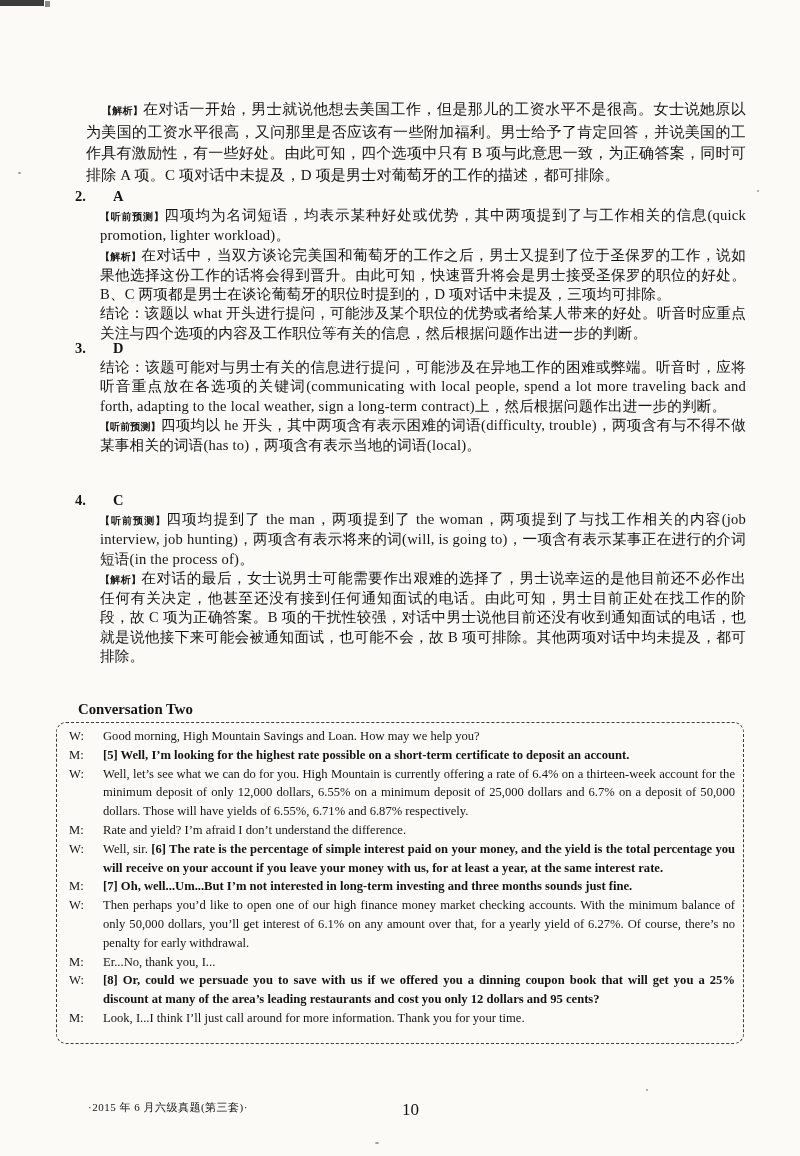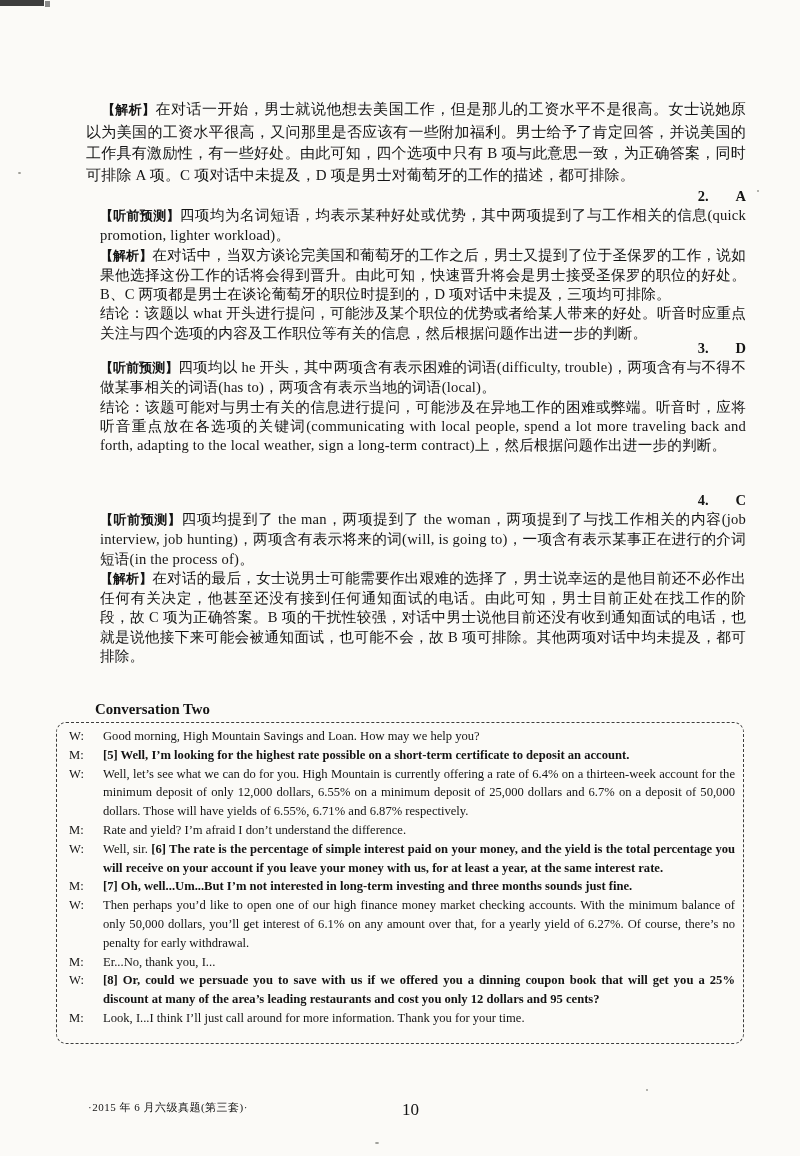--- a/index.html
+++ b/index.html
@@ -14,33 +14,33 @@
   .topbar-mark{position:absolute;left:45px;top:1px;width:5px;height:6px;background:#8a8a8a;}
   .speck{position:absolute;background:#9a9a94;border-radius:50%;}
   .s1{left:18px;top:172px;width:3px;height:2px;}
   .s2{left:757px;top:190px;width:2px;height:2px;}
   .s3{left:375px;top:1142px;width:4px;height:2px;}
   .s4{left:646px;top:1089px;width:2px;height:2px;}
 
   
   .cn{font-size:15px;line-height:21px;text-align:justify;letter-spacing:0.2px;}
   .intro{position:absolute;left:86px;top:99px;width:660px;text-indent:16px;line-height:21.5px;margin:0;}
-  .lbl{font-weight:bold;font-family:Liberation Mono, monospace;font-size:13px;letter-spacing:0;}
+  .lbl{font-weight:bold;font-family:Liberation Sans, sans-serif;font-size:10px;letter-spacing:0;}
 
   
   .item{position:absolute;left:64px;width:682px;}
   .item0{top:187px;} .item1{top:339px;} .item2{top:491px;}
-  .item .hdr{margin:0;padding-left:11px;font-weight:bold;font-size:14.5px;line-height:19px;text-align:right;}
+  .item .hdr{margin:0;padding-left:11px;font-weight:bold;font-size:14.5px;line-height:19px;}
   .item .hdr .ans{margin-left:27px;}
   .item .blocks{margin-left:36px;width:646px;}
   .item .blocks p{margin:0;}
   .item .cn{line-height:19.3px;font-size:14.6px;}
 
   
-  .conv-heading{position:absolute;left:95px;top:701px;margin:0;
+  .conv-heading{position:absolute;left:78px;top:701px;margin:0;
     font-size:14.8px;font-weight:bold;font-family:"Liberation Serif","DejaVu Serif",serif;}
   .conv-box{position:absolute;left:56px;top:722px;width:688px;height:322px;box-sizing:border-box;
     border:1.6px dashed #3c3c3c;border-radius:10px;padding:4px 8px 2px 6px;overflow:hidden;}
   .dl{position:relative;margin:0;padding-left:40px;font-size:12.6px;line-height:18.8px;text-align:justify;}
   .dl .spk{position:absolute;left:6px;top:0;}
   .dl b{font-weight:bold;}
 
   
   .footer-src{position:absolute;left:88px;top:1100px;font-size:11px;letter-spacing:0.5px;}
   .footer-page{position:absolute;left:402px;top:1100px;font-size:17px;}
@@ -64,22 +64,22 @@
         <p class="hdr"><span class="num">2.</span><span class="ans">A</span></p>
         <div class="blocks">
           <p class="cn"><b class="lbl">【听前预测】</b><span>四项均为名词短语，均表示某种好处或优势，其中两项提到了与工作相关的信息(quick promotion, lighter workload)。</span></p>
           <p class="cn"><b class="lbl">【解析】</b><span>在对话中，当双方谈论完美国和葡萄牙的工作之后，男士又提到了位于圣保罗的工作，说如果他选择这份工作的话将会得到晋升。由此可知，快速晋升将会是男士接受圣保罗的职位的好处。B、C 两项都是男士在谈论葡萄牙的职位时提到的，D 项对话中未提及，三项均可排除。</span></p>
           <p class="cn"><span>结论：该题以 what 开头进行提问，可能涉及某个职位的优势或者给某人带来的好处。听音时应重点关注与四个选项的内容及工作职位等有关的信息，然后根据问题作出进一步的判断。</span></p>
         </div>
       </div>
       <div class="item item1">
         <p class="hdr"><span class="num">3.</span><span class="ans">D</span></p>
         <div class="blocks">
+          <p class="cn"><span>结论：该题可能对与男士有关的信息进行提问，可能涉及在异地工作的困难或弊端。听音时，应将听音重点放在各选项的关键词(communicating with local people, spend a lot more traveling back and forth, adapting to the local weather, sign a long-term contract)上，然后根据问题作出进一步的判断。</span></p>
           <p class="cn"><b class="lbl">【听前预测】</b><span>四项均以 he 开头，其中两项含有表示困难的词语(difficulty, trouble)，两项含有与不得不做某事相关的词语(has to)，两项含有表示当地的词语(local)。</span></p>
-          <p class="cn"><span>结论：该题可能对与男士有关的信息进行提问，可能涉及在异地工作的困难或弊端。听音时，应将听音重点放在各选项的关键词(communicating with local people, spend a lot more traveling back and forth, adapting to the local weather, sign a long-term contract)上，然后根据问题作出进一步的判断。</span></p>
         </div>
       </div>
       <div class="item item2">
         <p class="hdr"><span class="num">4.</span><span class="ans">C</span></p>
         <div class="blocks">
           <p class="cn"><b class="lbl">【听前预测】</b><span>四项均提到了 the man，两项提到了 the woman，两项提到了与找工作相关的内容(job interview, job hunting)，两项含有表示将来的词(will, is going to)，一项含有表示某事正在进行的介词短语(in the process of)。</span></p>
           <p class="cn"><b class="lbl">【解析】</b><span>在对话的最后，女士说男士可能需要作出艰难的选择了，男士说幸运的是他目前还不必作出任何有关决定，他甚至还没有接到任何通知面试的电话。由此可知，男士目前正处在找工作的阶段，故 C 项为正确答案。B 项的干扰性较强，对话中男士说他目前还没有收到通知面试的电话，也就是说他接下来可能会被通知面试，也可能不会，故 B 项可排除。其他两项对话中均未提及，都可排除。</span></p>
         </div>
       </div>
     </div>

